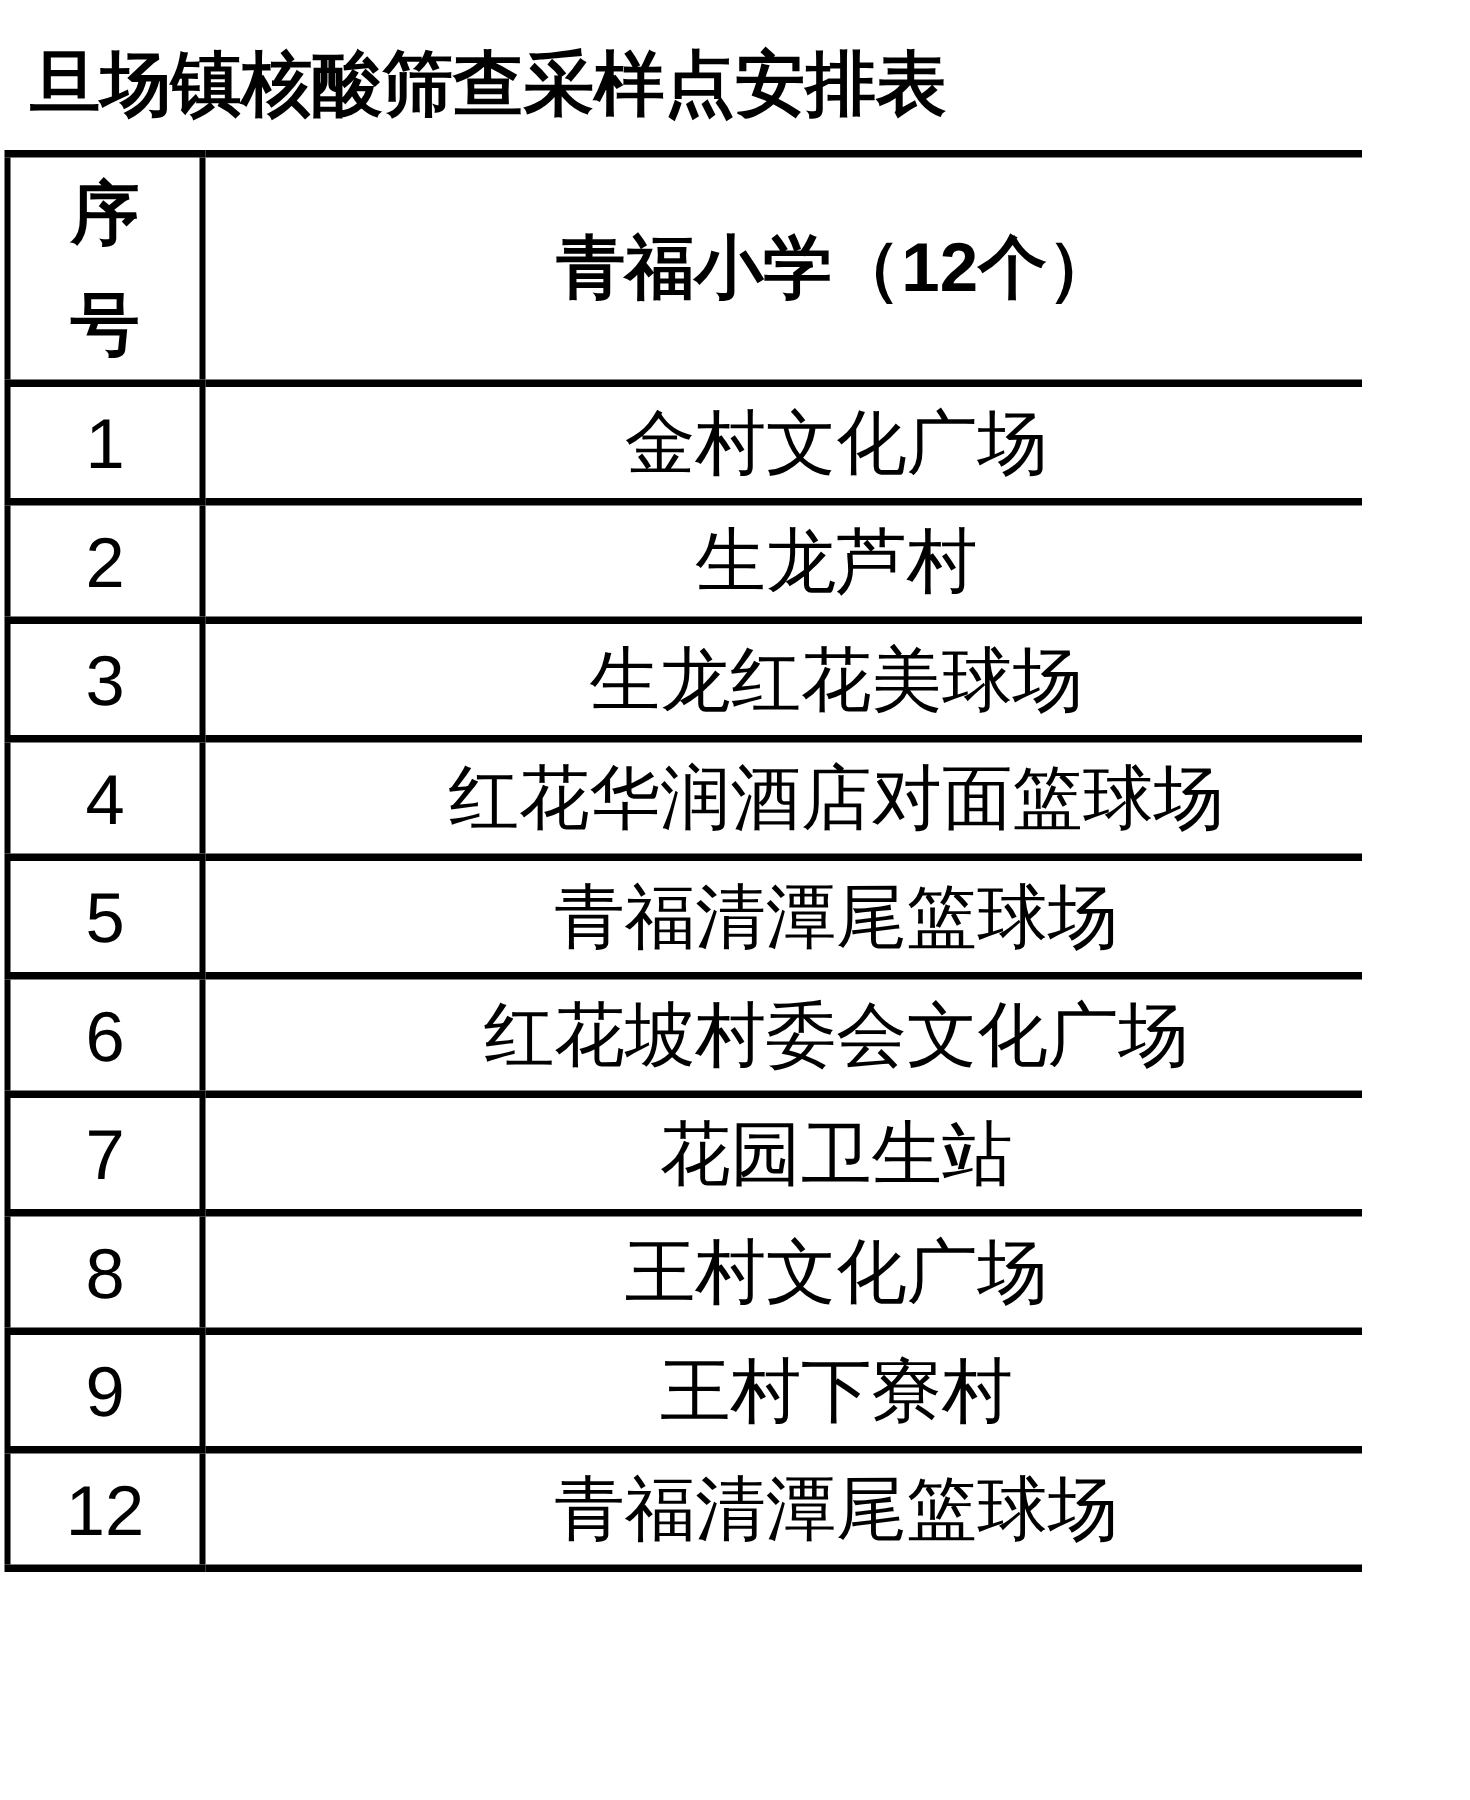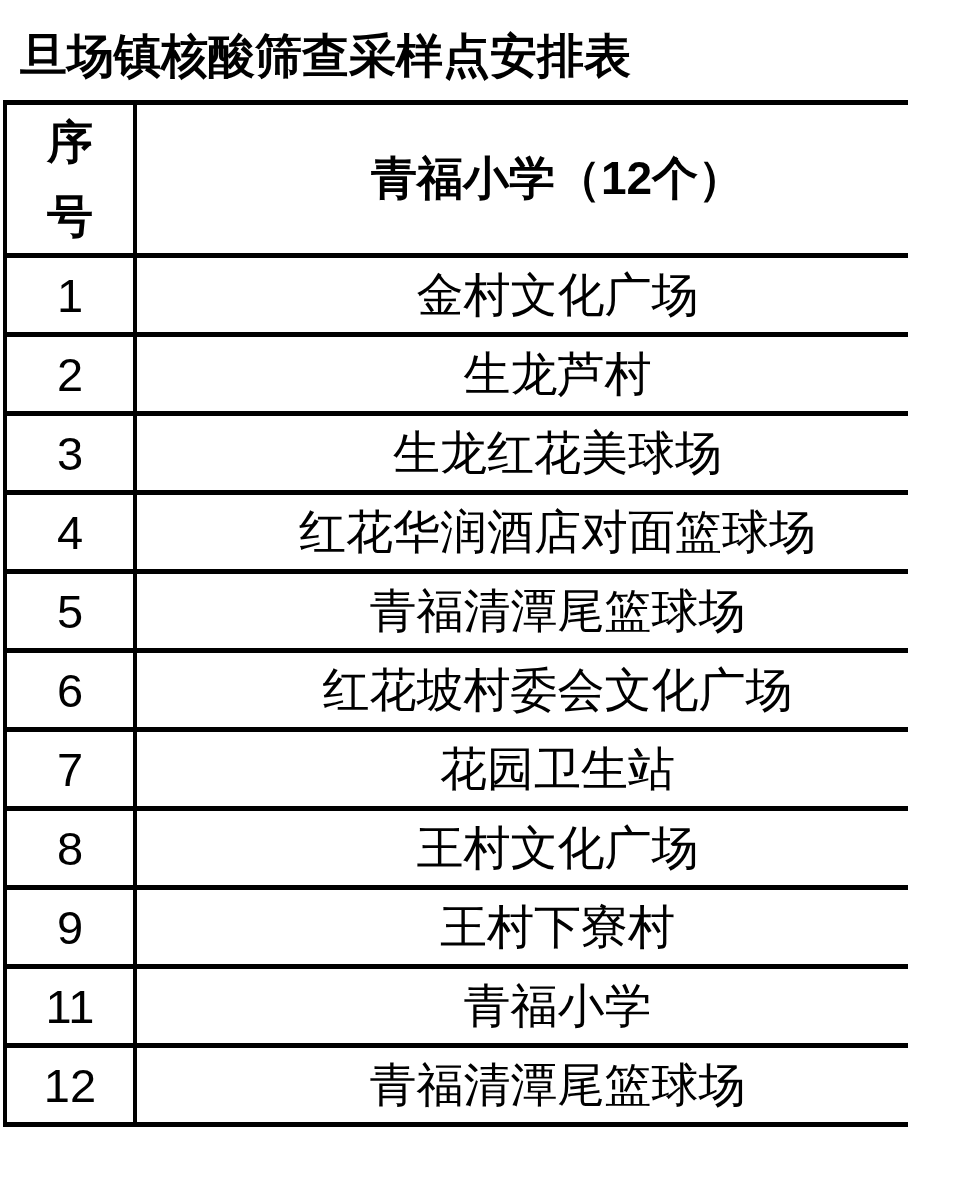--- a/index.html
+++ b/index.html
@@ -117,23 +117,19 @@
       </tr>
       <tr class="data-row">
         <td>8</td>
         <td>王村文化广场</td>
       </tr>
       <tr class="data-row">
         <td>9</td>
         <td>王村下寮村</td>
       </tr>
       <tr class="data-row">
-        <td>11</td>
-        <td>青福小学</td>
-      </tr>
-      <tr class="data-row">
         <td>12</td>
         <td>青福清潭尾篮球场</td>
       </tr>
     </tbody>
   </table>
 
 </div>
 
 </body></html>

